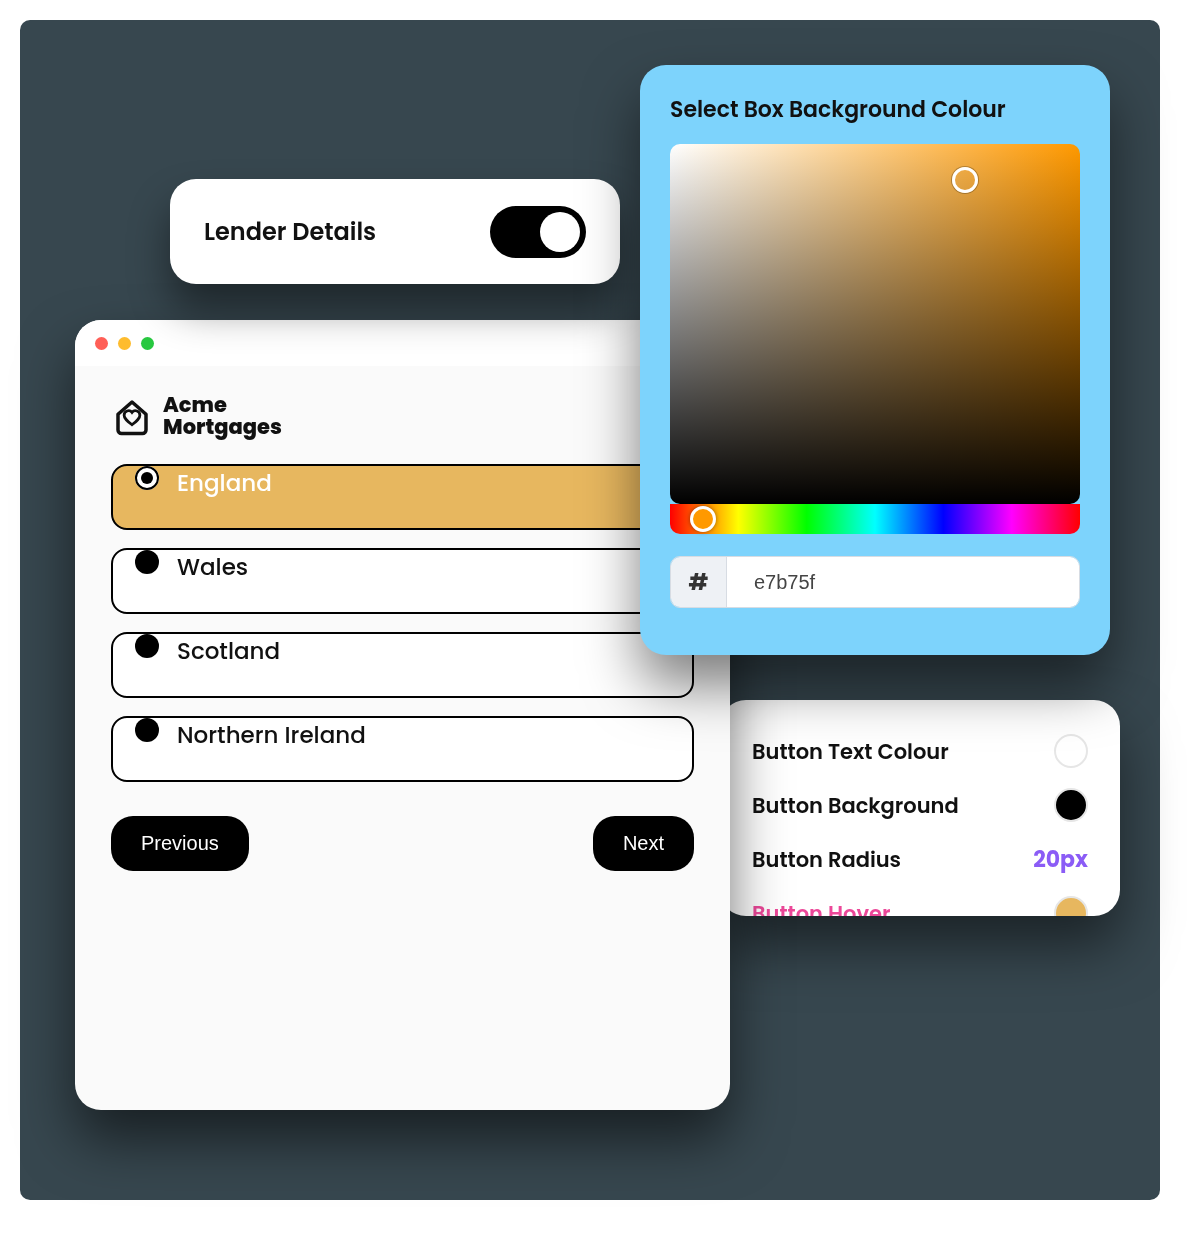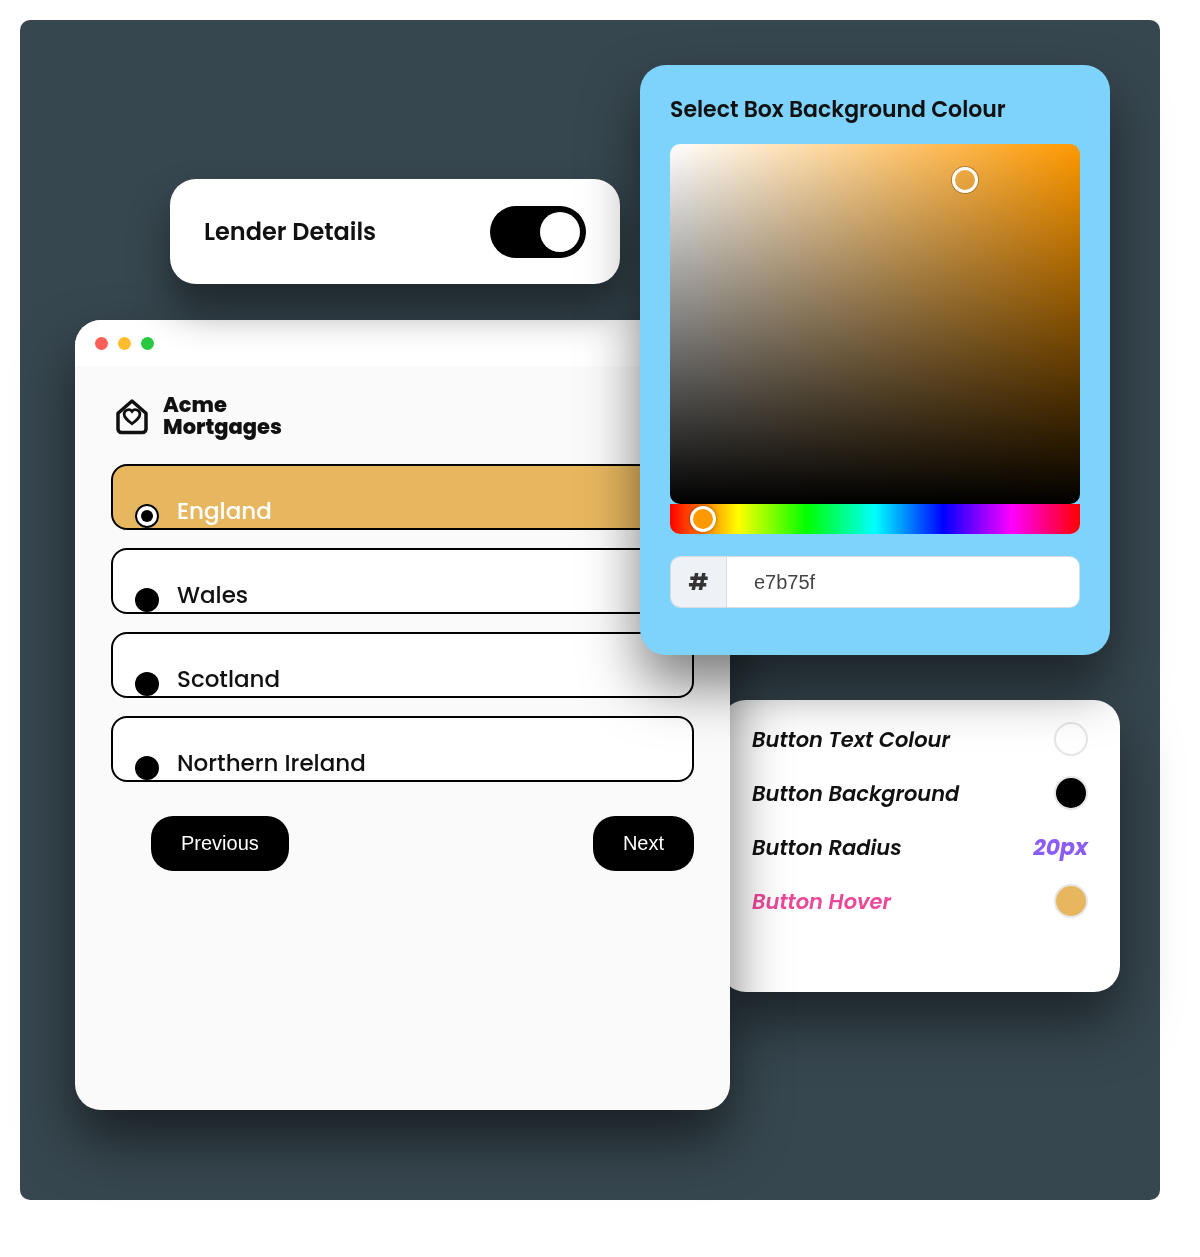--- a/index.html
+++ b/index.html
@@ -85,20 +85,21 @@
   .tdot.green { background: #28c840; }
 
   .topbar {
     display: flex;
     align-items: center;
     justify-content: space-between;
     padding: 28px 36px 26px 36px;
   }
   .logo {
     display: flex;
+    align-items: center;
     gap: 10px;
   }
   .logo svg { width: 42px; height: 42px; }
   .logo-text { line-height: 1.05; font-weight: 800; font-size: 21px; color: #111; }
   .hamburger {
     display: flex;
     flex-direction: column;
     gap: 7px;
   }
   .hamburger span {
@@ -127,21 +128,21 @@
     padding: 0 36px;
     display: flex;
     flex-direction: column;
     gap: 18px;
   }
   .option {
     height: 66px;
     border: 2.5px solid #000;
     border-radius: 16px;
     display: flex;
-    align-items: flex-end;
+    align-items: flex-start;
     gap: 18px;
     padding: 0 22px;
     font-size: 23px;
     font-weight: 500;
     color: #111;
     background: #fff;
   }
   .option .radio {
     width: 24px; height: 24px; border-radius: 50%;
     background: #000;
@@ -162,21 +163,20 @@
     left: 6px; top: 6px;
     width: 12px; height: 12px;
     border-radius: 50%;
     background: #000;
   }
 
   .navbtns {
     display: flex;
     justify-content: space-between;
     padding: 34px 36px 0 36px;
-    margin-left: 40px;
   }
   .navbtn {
     background: #000;
     color: #fff;
     border-radius: 22px;
     padding: 16px 30px;
     font-size: 20px;
     font-weight: 500;
     border: none;
   }
@@ -262,28 +262,27 @@
     color: #444;
     outline: none;
   }
 
   
   .style-card {
     position: absolute;
     left: 700px;
     top: 680px;
     width: 400px;
-    height: 292px;
+    height: 216px;
     background: #fff;
     border-radius: 26px;
     box-shadow: 0 30px 55px rgba(0,0,0,0.5);
     z-index: 2;
-    padding: 12px 32px;
+    padding: 24px 32px;
     overflow: hidden;
-    font-style: italic;
   }
   .style-row {
     display:flex;
     align-items:center;
     justify-content: space-between;
     height: 54px;
   }
   .style-row .lbl {
     font-size: 21px;
     font-weight: 600;

